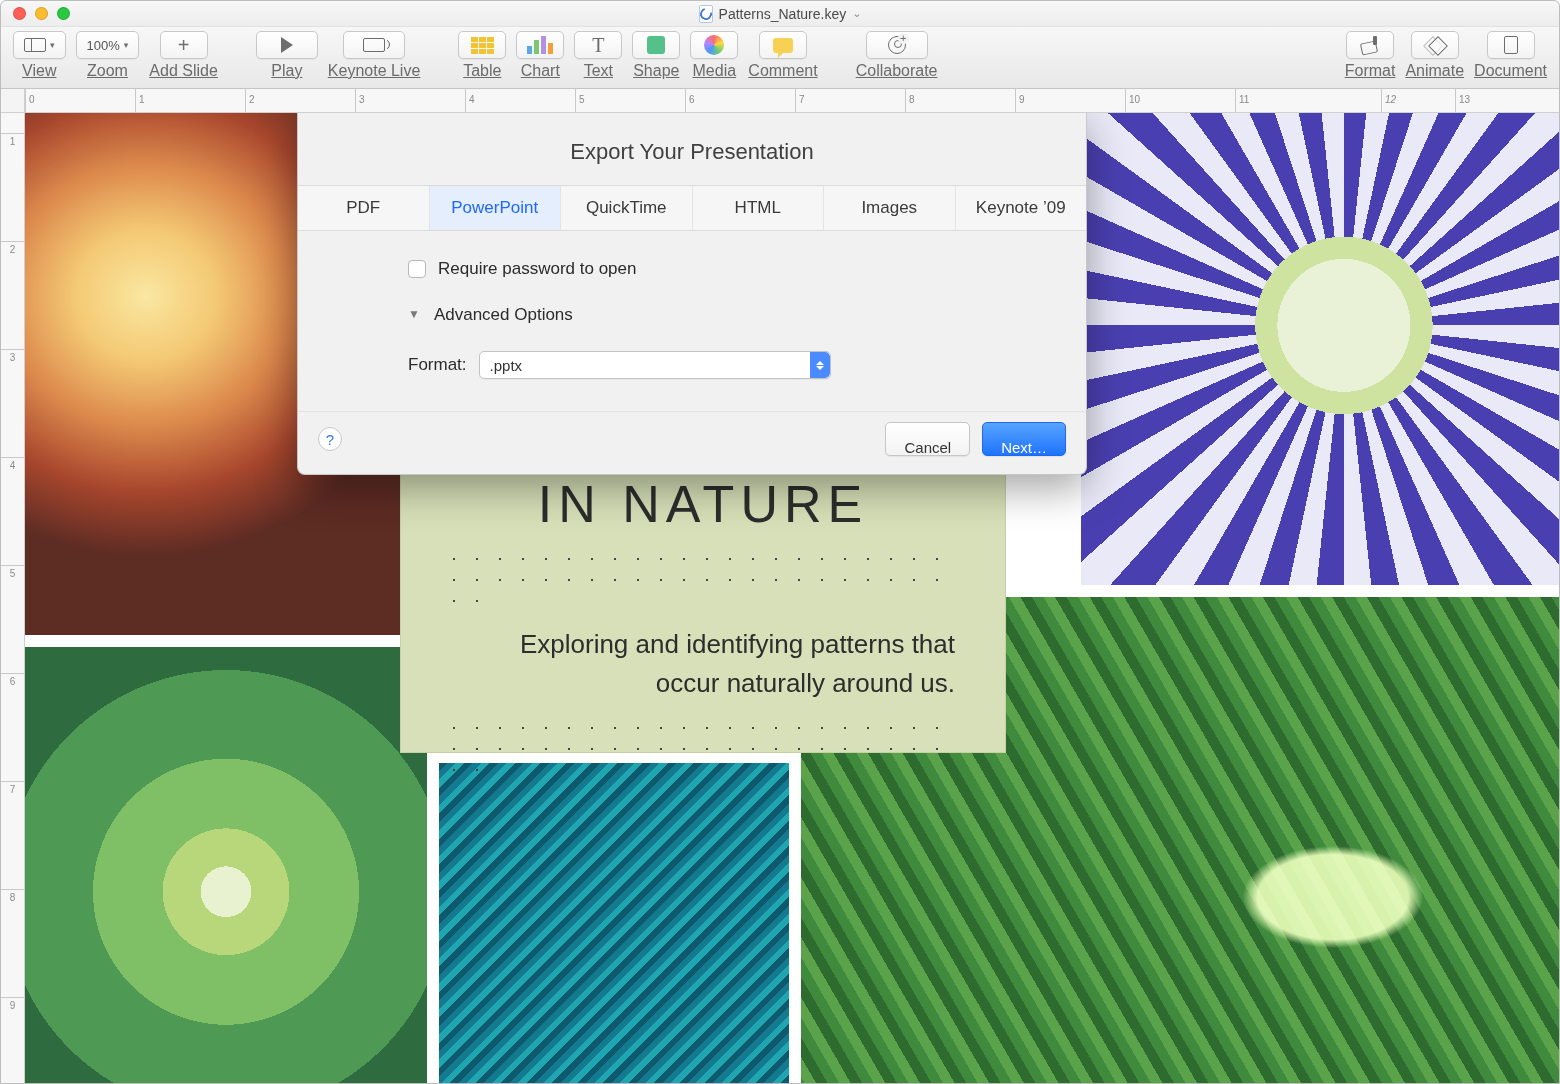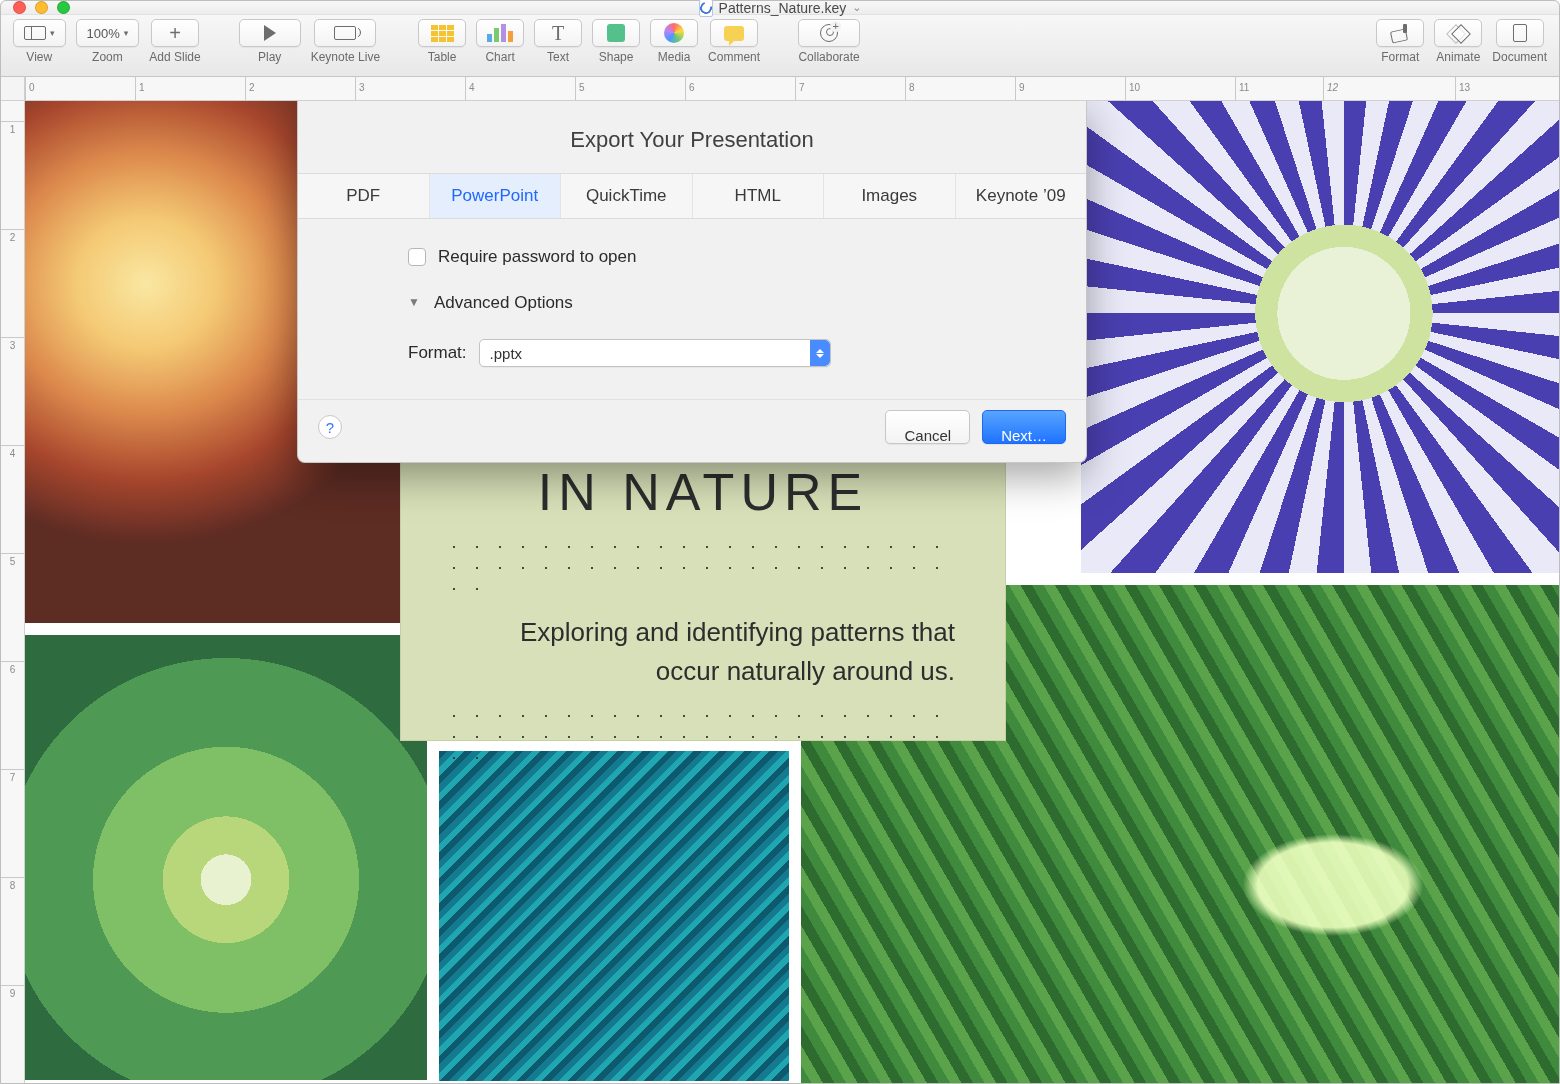--- a/index.html
+++ b/index.html
@@ -1,34 +1,34 @@
 <!DOCTYPE html>
 <html><head>
 <meta charset="utf-8">
 <style>
 * { margin: 0; padding: 0; box-sizing: border-box; font-family: -apple-system, "Helvetica Neue", Helvetica, Arial, sans-serif; -webkit-font-smoothing: antialiased; }
 html, body { width: 1560px; height: 1084px; overflow: hidden; background: #fff; }
 
 
 .window { width: 1560px; height: 1084px; display: flex; flex-direction: column; border: 1px solid #bdbdbd; border-radius: 6px 6px 0 0; background: #ececec; position: relative; }
-.titlebar { height: 14px; background: linear-gradient(#f7f7f7,#ededed); display: flex; align-items: center; position: relative; border-bottom: 1px solid #e1e1e1; border-radius: 6px 6px 0 0; text-decoration: underline; }
+.titlebar { height: 26px; background: linear-gradient(#f7f7f7,#ededed); display: flex; align-items: center; position: relative; border-bottom: 1px solid #e1e1e1; border-radius: 6px 6px 0 0; text-decoration: underline; }
 .traffic { display: flex; gap: 9px; margin-left: 12px; }
 .tl { width: 13px; height: 13px; border-radius: 50%; border: 0.5px solid rgba(0,0,0,.15); }
 .tl.red { background:#ff5f57; } .tl.yellow { background:#febc2e; } .tl.green { background:#28c840; }
 .titlecenter { position: absolute; left: 0; right: 0; text-align: center; font-size: 14px; color: #4a4a4a; pointer-events: none; display:flex; align-items:center; justify-content:center; gap:6px;}
 .title-caret { color:#8e8e8e; font-size:11px; pointer-events:auto;}
 .doc-icon { width:14px; height:18px; background:#fff; border:1px solid #b8c7e0; border-radius:2px; display:inline-flex; align-items:center; justify-content:center; position:relative;}
 .doc-icon::after { content:""; width:8px; height:8px; border:2px solid #3a78d6; border-radius:50%; border-top-color:transparent; transform:rotate(30deg); position:absolute; }
 
 
 .toolbar { height: 62px; background: linear-gradient(#f7f7f7,#e8e8e8); border-bottom: 1px solid #c5c5c5; display:flex; align-items:flex-start; padding: 4px 12px 0 12px; gap: 10px; }
 .tsep { flex: 0 0 18px; }
 .tbtn { display:flex; flex-direction:column; align-items:center; gap:3px; }
 .tbtn .btnface { height:28px; min-width:48px; padding:0 10px; background:linear-gradient(#ffffff,#f3f3f3); border:1px solid #c8c8c8; border-radius:5px; box-shadow: 0 1px 0 rgba(255,255,255,.6) inset, 0 1px 1px rgba(0,0,0,.05); display:flex; align-items:center; justify-content:center; color:#555; font-size:13px;}
-.tbtn .lbl { font-size:12px; color:#6b6b6b; }
+.tbtn .lbl { font-size:16px; color:#6b6b6b;text-decoration:underline; }
 .spacer { flex:1; }
 
 
 .i-view { width:22px; height:14px; border:1.5px solid #6d6d6d; border-radius:2px; position:relative;}
 .i-view::before{content:"";position:absolute;left:6px;top:0;bottom:0;border-left:1.5px solid #6d6d6d;}
 .i-caret { margin-left:4px; font-size:9px; color:#6d6d6d;}
 .i-plus { font-size:20px; color:#6d6d6d; line-height:1;}
 .i-play { width:0;height:0;border-left:12px solid #6d6d6d;border-top:8px solid transparent;border-bottom:8px solid transparent;}
 .i-live { width:22px;height:14px;border:1.5px solid #6d6d6d;border-radius:2px;position:relative;}
 .i-live::after{content:"";position:absolute;right:-7px;top:2px;width:6px;height:6px;border:1.5px solid #6d6d6d;border-left:none;border-bottom:none;border-radius:0 6px 0 0;transform:rotate(45deg);} 
@@ -264,21 +264,21 @@
         <div class="tick" style="left: 220px;">2</div>
         <div class="tick" style="left: 330px;">3</div>
         <div class="tick" style="left: 440px;">4</div>
         <div class="tick" style="left: 550px;">5</div>
         <div class="tick" style="left: 660px;">6</div>
         <div class="tick" style="left: 770px;">7</div>
         <div class="tick" style="left: 880px;">8</div>
         <div class="tick" style="left: 990px;">9</div>
         <div class="tick" style="left: 1100px;">10</div>
         <div class="tick" style="left: 1210px;">11</div>
-        <div class="tick" style="left: 1298px; font-style: italic;">12</div>
+        <div class="tick" style="left: 1356px; font-style: italic;">12</div>
         <div class="tick" style="left: 1430px;">13</div>
       </div>
     <div class="ruler-v" id="rulerV">
         <div class="tick" style="top: 20px;">1</div>
         <div class="tick" style="top: 128px;">2</div>
         <div class="tick" style="top: 236px;">3</div>
         <div class="tick" style="top: 344px;">4</div>
         <div class="tick" style="top: 452px;">5</div>
         <div class="tick" style="top: 560px;">6</div>
         <div class="tick" style="top: 668px;">7</div>

